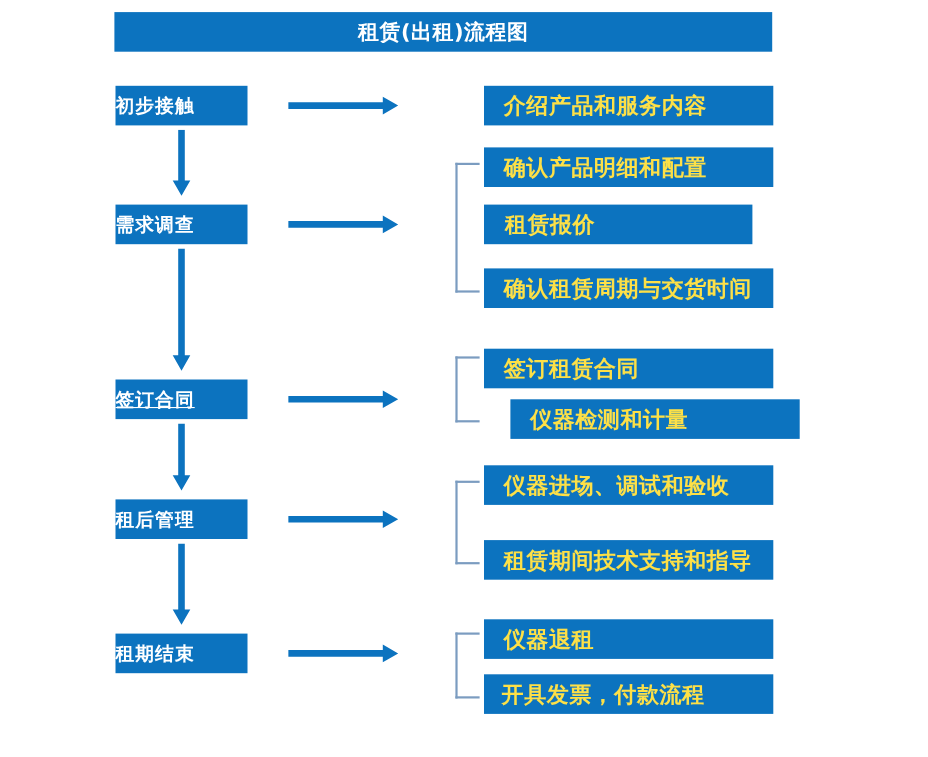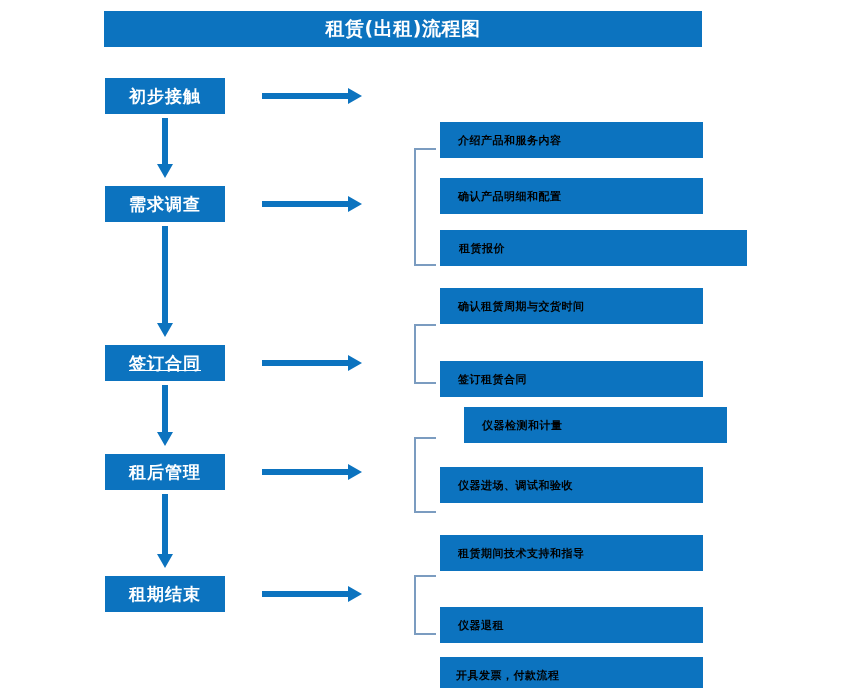--- a/index.html
+++ b/index.html
@@ -33,35 +33,33 @@
     letter-spacing: 0.5px;
   }
   .stage-box {
     position: absolute;
     background: #0c73bf;
     color: #ffffff;
     font-size: 17px;
     font-weight: bold;
     display: flex;
     align-items: center;
-    justify-content: center;
     letter-spacing: 1px;
   }
   .detail-box {
     position: absolute;
     background: #0c73bf;
-    color: #000000;
-    font-size: 11px;
+    color: #fde047;
+    font-size: 20px;
     font-weight: bold;
     display: flex;
     align-items: center;
     padding-left: 18px;
     box-sizing: border-box;
     letter-spacing: 0.5px;
-    margin-top: 44px;
   }
   .h-arrow {
     position: absolute;
     height: 18px;
   }
   .v-arrow {
     position: absolute;
     width: 18px;
   }
   .bracket {
@@ -141,21 +139,21 @@
   <div class="bracket" style="left:414px; top:575px; width:22px; height:60px;"></div>
 
   <div class="detail-box" style="left:440px; top:78px; width:263px; height:36px;">
     <span>介绍产品和服务内容</span>
   </div>
 
   <div class="detail-box" style="left:440px; top:134px; width:263px; height:36px;">
     <span>确认产品明细和配置</span>
   </div>
 
-  <div class="detail-box" style="left:440px; top:186px; width:307px; height:36px;padding-left:19px;">
+  <div class="detail-box" style="left:440px; top:186px; width:244px; height:36px;padding-left:19px;">
     <span>租赁报价</span>
   </div>
 
   <div class="detail-box" style="left:440px; top:244px; width:263px; height:36px;">
     <span>确认租赁周期与交货时间</span>
   </div>
 
   <div class="detail-box" style="left:440px; top:317px; width:263px; height:36px;">
     <span>签订租赁合同</span>
   </div>

